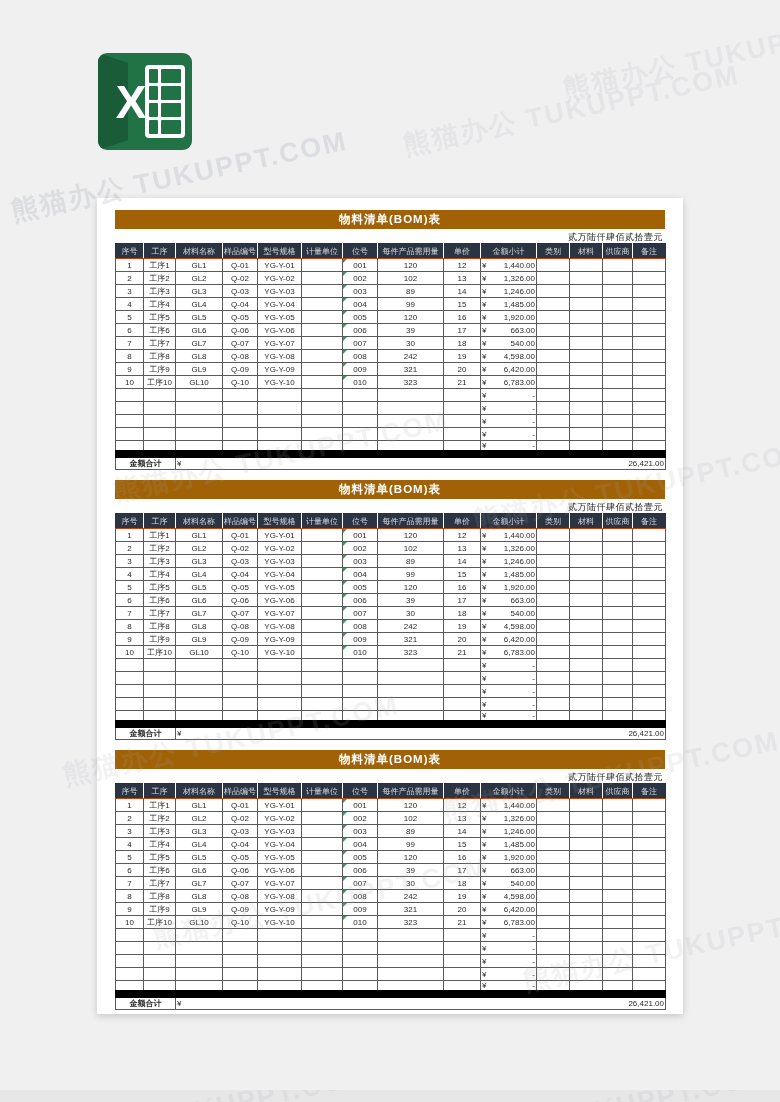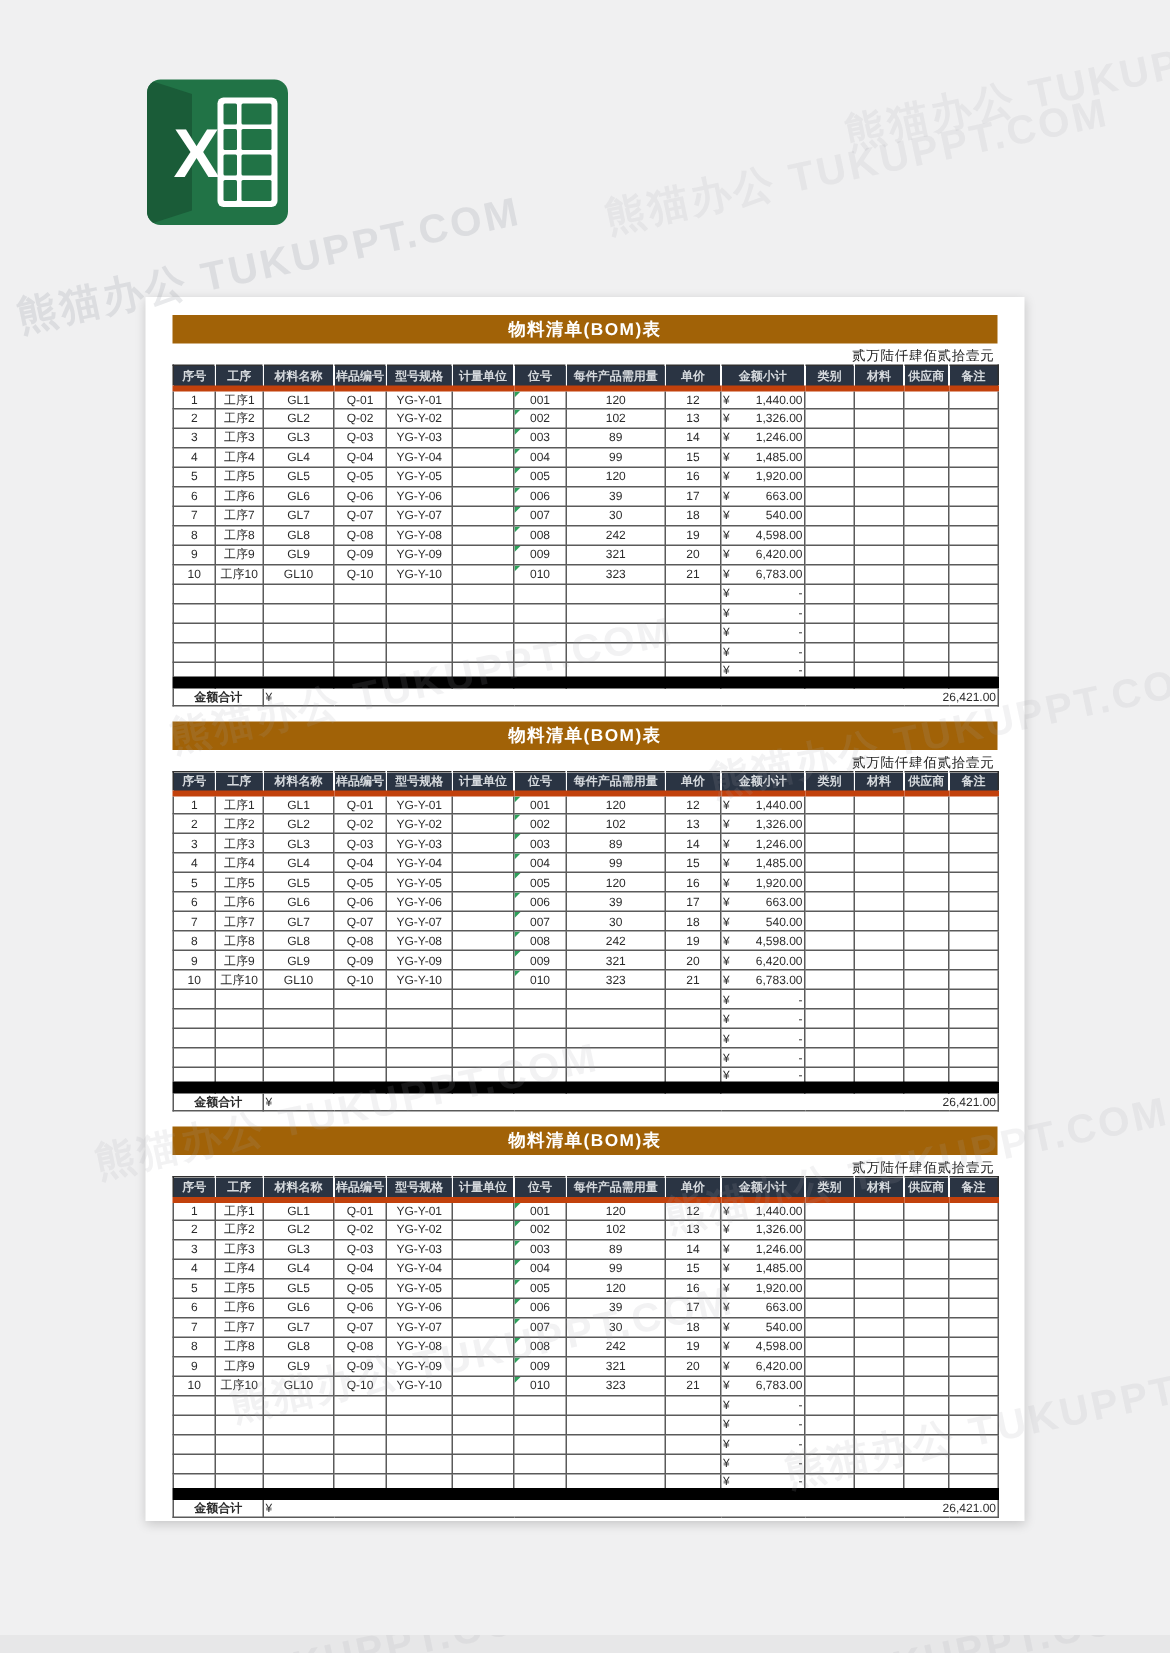--- a/index.html
+++ b/index.html
@@ -74,23 +74,23 @@
   }
   .words-row {
     height:13px; font-size:9px; color:#1c1c1c; text-align:right;
     padding:1px 2px 0 0; letter-spacing:0.5px;
   }
   table.bom {
     width:550px; border-collapse:collapse; table-layout:fixed;
     border:1px solid #2f2f2f;
   }
   table.bom th {
-    background:#2a3443; color:#d6dade; font-size:8px; font-weight:700;
+    background:#2a3443; color:#d6dade; font-size:8px; font-weight:400;
     height:15px; border-left:1px solid rgba(255,255,255,0.22);
-    border-bottom:4px solid #c2410c; white-space:nowrap; overflow:hidden;
+    border-bottom:1px solid #c2410c; white-space:nowrap; overflow:hidden;
   }
   table.bom th:first-child { border-left:none; }
   table.bom td {
     height:13px; font-size:8px; color:#2b2b2b; text-align:center;
     border:1px solid #5a5a5a; white-space:nowrap; overflow:hidden;
     position:relative; padding:0 1px;
   }
   td.amt { padding:0 3px; }
   .amt-in { display:flex; justify-content:space-between; align-items:center; }
   .tri {

